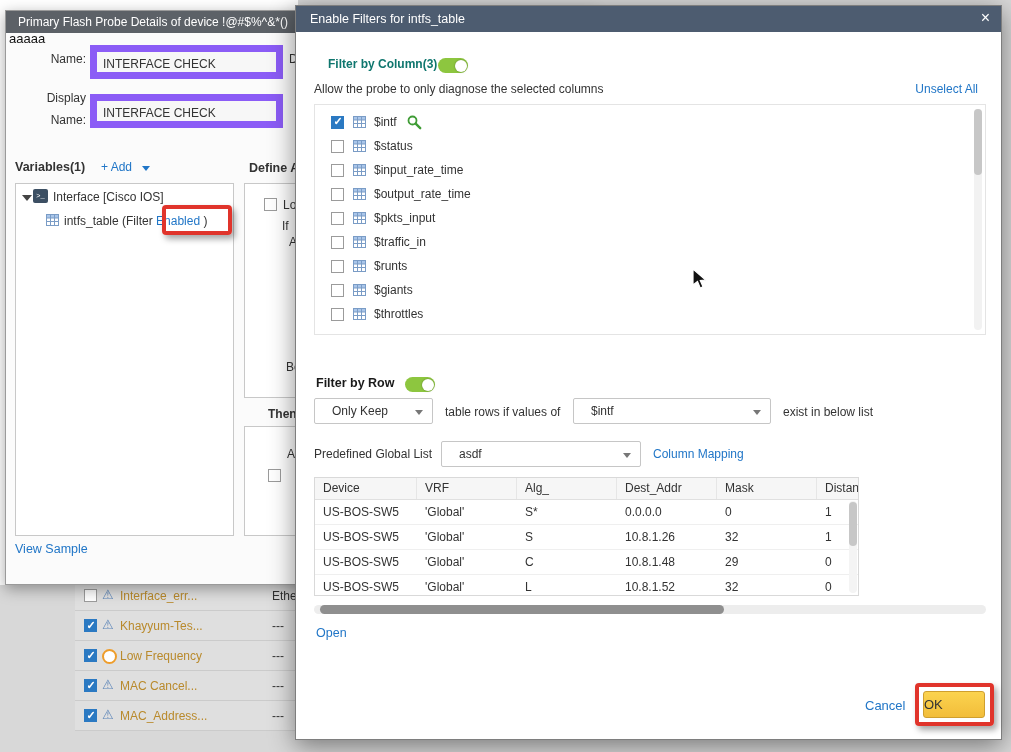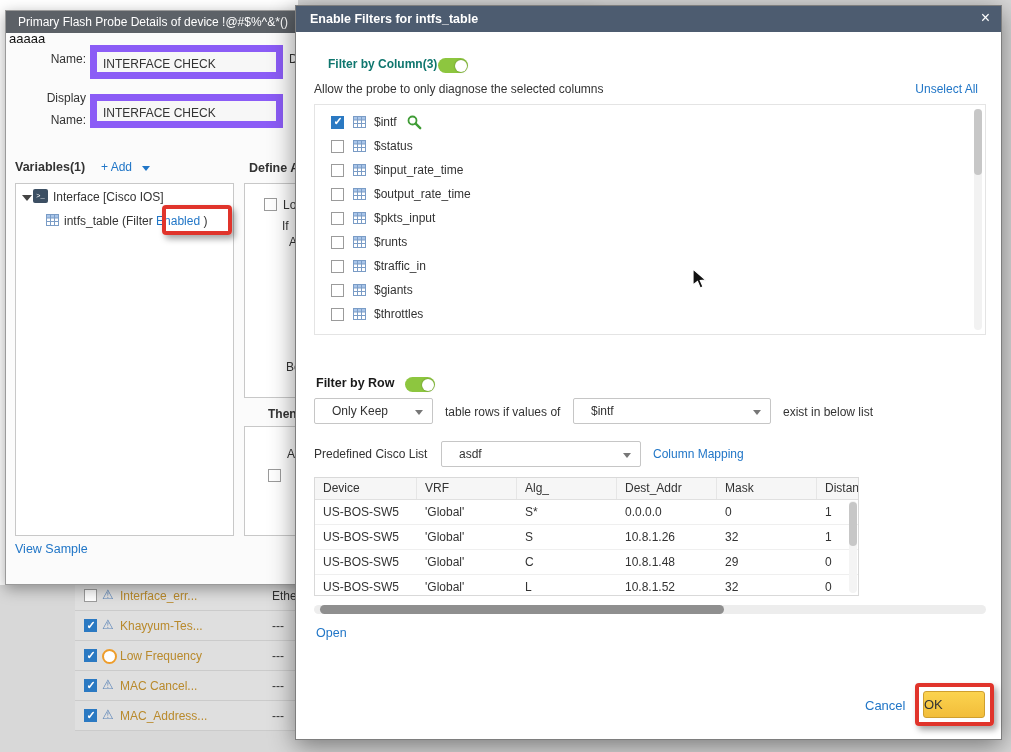--- a/index.html
+++ b/index.html
@@ -63,21 +63,21 @@
   .arow{height:30px;position:relative;background:#dfdfdf;border-bottom:1px solid #cbcbcb;cursor:pointer}
   .arow .cb{position:absolute;left:9px;top:8px}
   .aic{position:absolute;left:27px;top:6px;width:16px;height:16px}
   .aic.ic-warning::before{content:"\26A0";color:#5b84b8;font-size:13px;line-height:16px}
   .aic.ic-clock::before{content:"";display:block;margin-top:2px;width:11px;height:11px;border:2px solid #ee9d2b;border-radius:50%;background:#fff}
   .albl{position:absolute;left:45px;top:8px;color:var(--alert-label,#b98a2c);max-width:148px;white-space:nowrap;overflow:hidden;cursor:pointer}
   .acol2{position:absolute;left:197px;top:8px;color:#333;white-space:nowrap}
 
   
   .modal{position:absolute;left:295px;top:5px;width:707px;height:735px;background:#fff;border:1px solid #7e7e7e;box-shadow:0 6px 24px rgba(0,0,0,.45);z-index:20}
-  .m-header{height:26px;background:var(--modal-header,#4d5c70);color:#fff;line-height:26px;padding-left:14px;font-size:12.5px;font-weight:bold}
+  .m-header{height:26px;background:var(--modal-header,#4d5c70);color:#fff;line-height:26px;padding-left:14px;font-size:12.5px;font-weight:normal}
   .m-close{position:absolute;right:11px;top:3px;color:#fff;font-size:16px;cursor:pointer;font-weight:normal}
   .fbc-label{position:absolute;left:32px;top:51px;font-weight:bold;font-size:12px;color:#0f766e}
   .fbc-toggle{left:142px;top:52px}
   .fbc-desc{position:absolute;left:18px;top:76px}
   .fbc-unselect{position:absolute;right:23px;top:76px}
   .col-list{position:absolute;left:18px;top:98px;width:672px;height:231px;border:1px solid #e4e4e4;background:#fff;overflow:hidden;padding-top:5px}
   .col-item{height:24px;display:flex;align-items:center;padding-left:16px;cursor:pointer}
   .col-item .cb{margin-right:9px}
   .col-item .tbl-ic{margin-right:8px;display:inline-flex}
   .col-lbl{color:#333}
@@ -285,46 +285,46 @@
               <rect x="0.5" y="0.5" width="12" height="11" fill="#fff" stroke="#7a9cc6"></rect>
               <rect x="0.5" y="0.5" width="12" height="3.5" fill="#aac6ea" stroke="#7a9cc6"></rect>
               <line x1="4.5" y1="0" x2="4.5" y2="12" stroke="#7a9cc6"></line>
               <line x1="8.5" y1="0" x2="8.5" y2="12" stroke="#7a9cc6"></line>
               <line x1="0" y1="7.5" x2="13" y2="7.5" stroke="#7a9cc6"></line>
             </svg>
           </span>
           <span class="col-lbl">$pkts_input</span>
 
         </div>
+        <div class="col-item li-5">
+          <span class="cb"></span>
+          <span class="tbl-ic">
+            <svg width="13" height="12">
+              <rect x="0.5" y="0.5" width="12" height="11" fill="#fff" stroke="#7a9cc6"></rect>
+              <rect x="0.5" y="0.5" width="12" height="3.5" fill="#aac6ea" stroke="#7a9cc6"></rect>
+              <line x1="4.5" y1="0" x2="4.5" y2="12" stroke="#7a9cc6"></line>
+              <line x1="8.5" y1="0" x2="8.5" y2="12" stroke="#7a9cc6"></line>
+              <line x1="0" y1="7.5" x2="13" y2="7.5" stroke="#7a9cc6"></line>
+            </svg>
+          </span>
+          <span class="col-lbl">$traffic_in</span>
+
+        </div>
         <div class="col-item li-6">
           <span class="cb"></span>
           <span class="tbl-ic">
             <svg width="13" height="12">
               <rect x="0.5" y="0.5" width="12" height="11" fill="#fff" stroke="#7a9cc6"></rect>
               <rect x="0.5" y="0.5" width="12" height="3.5" fill="#aac6ea" stroke="#7a9cc6"></rect>
               <line x1="4.5" y1="0" x2="4.5" y2="12" stroke="#7a9cc6"></line>
               <line x1="8.5" y1="0" x2="8.5" y2="12" stroke="#7a9cc6"></line>
               <line x1="0" y1="7.5" x2="13" y2="7.5" stroke="#7a9cc6"></line>
             </svg>
           </span>
           <span class="col-lbl">$runts</span>
-
-        </div>
-        <div class="col-item li-5">
-          <span class="cb"></span>
-          <span class="tbl-ic">
-            <svg width="13" height="12">
-              <rect x="0.5" y="0.5" width="12" height="11" fill="#fff" stroke="#7a9cc6"></rect>
-              <rect x="0.5" y="0.5" width="12" height="3.5" fill="#aac6ea" stroke="#7a9cc6"></rect>
-              <line x1="4.5" y1="0" x2="4.5" y2="12" stroke="#7a9cc6"></line>
-              <line x1="8.5" y1="0" x2="8.5" y2="12" stroke="#7a9cc6"></line>
-              <line x1="0" y1="7.5" x2="13" y2="7.5" stroke="#7a9cc6"></line>
-            </svg>
-          </span>
-          <span class="col-lbl">$traffic_in</span>
 
         </div>
         <div class="col-item li-7">
           <span class="cb"></span>
           <span class="tbl-ic">
             <svg width="13" height="12">
               <rect x="0.5" y="0.5" width="12" height="11" fill="#fff" stroke="#7a9cc6"></rect>
               <rect x="0.5" y="0.5" width="12" height="3.5" fill="#aac6ea" stroke="#7a9cc6"></rect>
               <line x1="4.5" y1="0" x2="4.5" y2="12" stroke="#7a9cc6"></line>
               <line x1="8.5" y1="0" x2="8.5" y2="12" stroke="#7a9cc6"></line>
@@ -359,21 +359,21 @@
       <span>Only Keep</span>
       <span class="chev"></span>
     </div>
     <div class="fbr-t1">table rows if values of</div>
     <div class="sel sel-col">
       <span>$intf</span>
       <span class="chev"></span>
     </div>
     <div class="fbr-t2">exist in below list</div>
 
-    <div class="pre-label">Predefined Cisco List</div>
+    <div class="pre-label">Predefined Global List</div>
     <div class="sel sel-pre">
       <span>asdf</span>
       <span class="chev"></span>
     </div>
     <div class="colmap link">Column Mapping</div>
 
     <div class="rt">
       <div class="rt-head">
 
       <div class="th li-0">Device</div>

